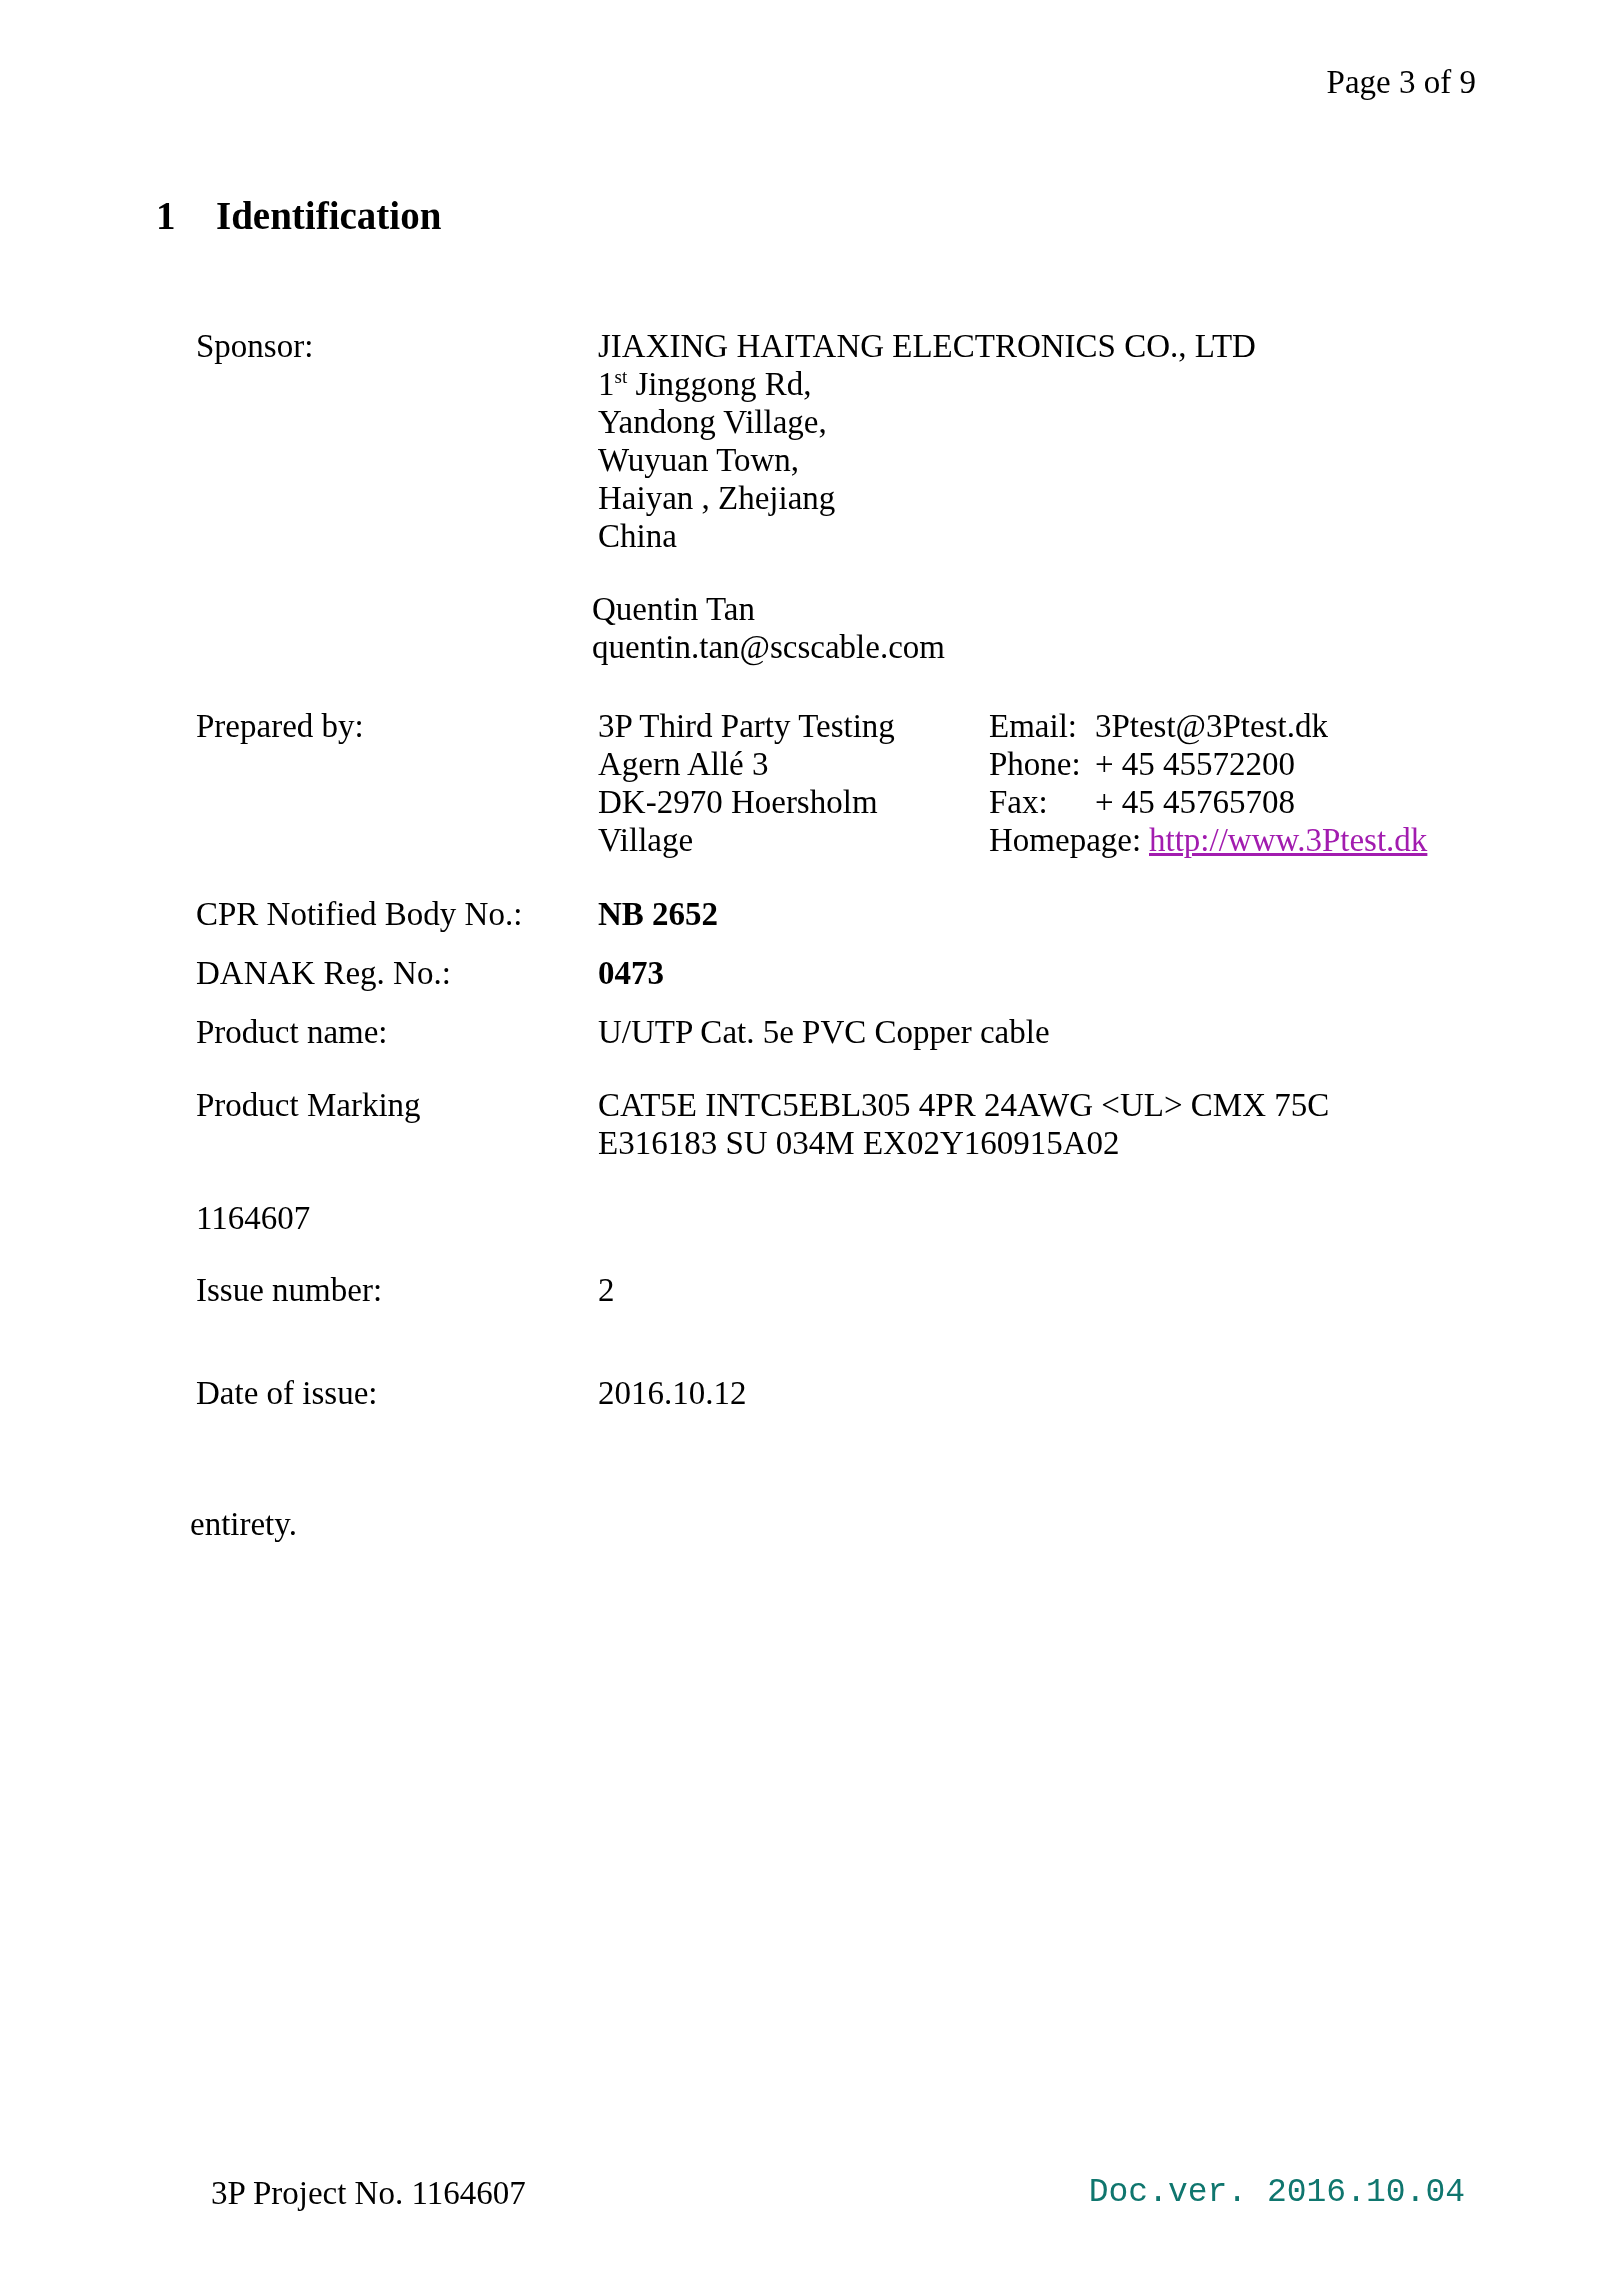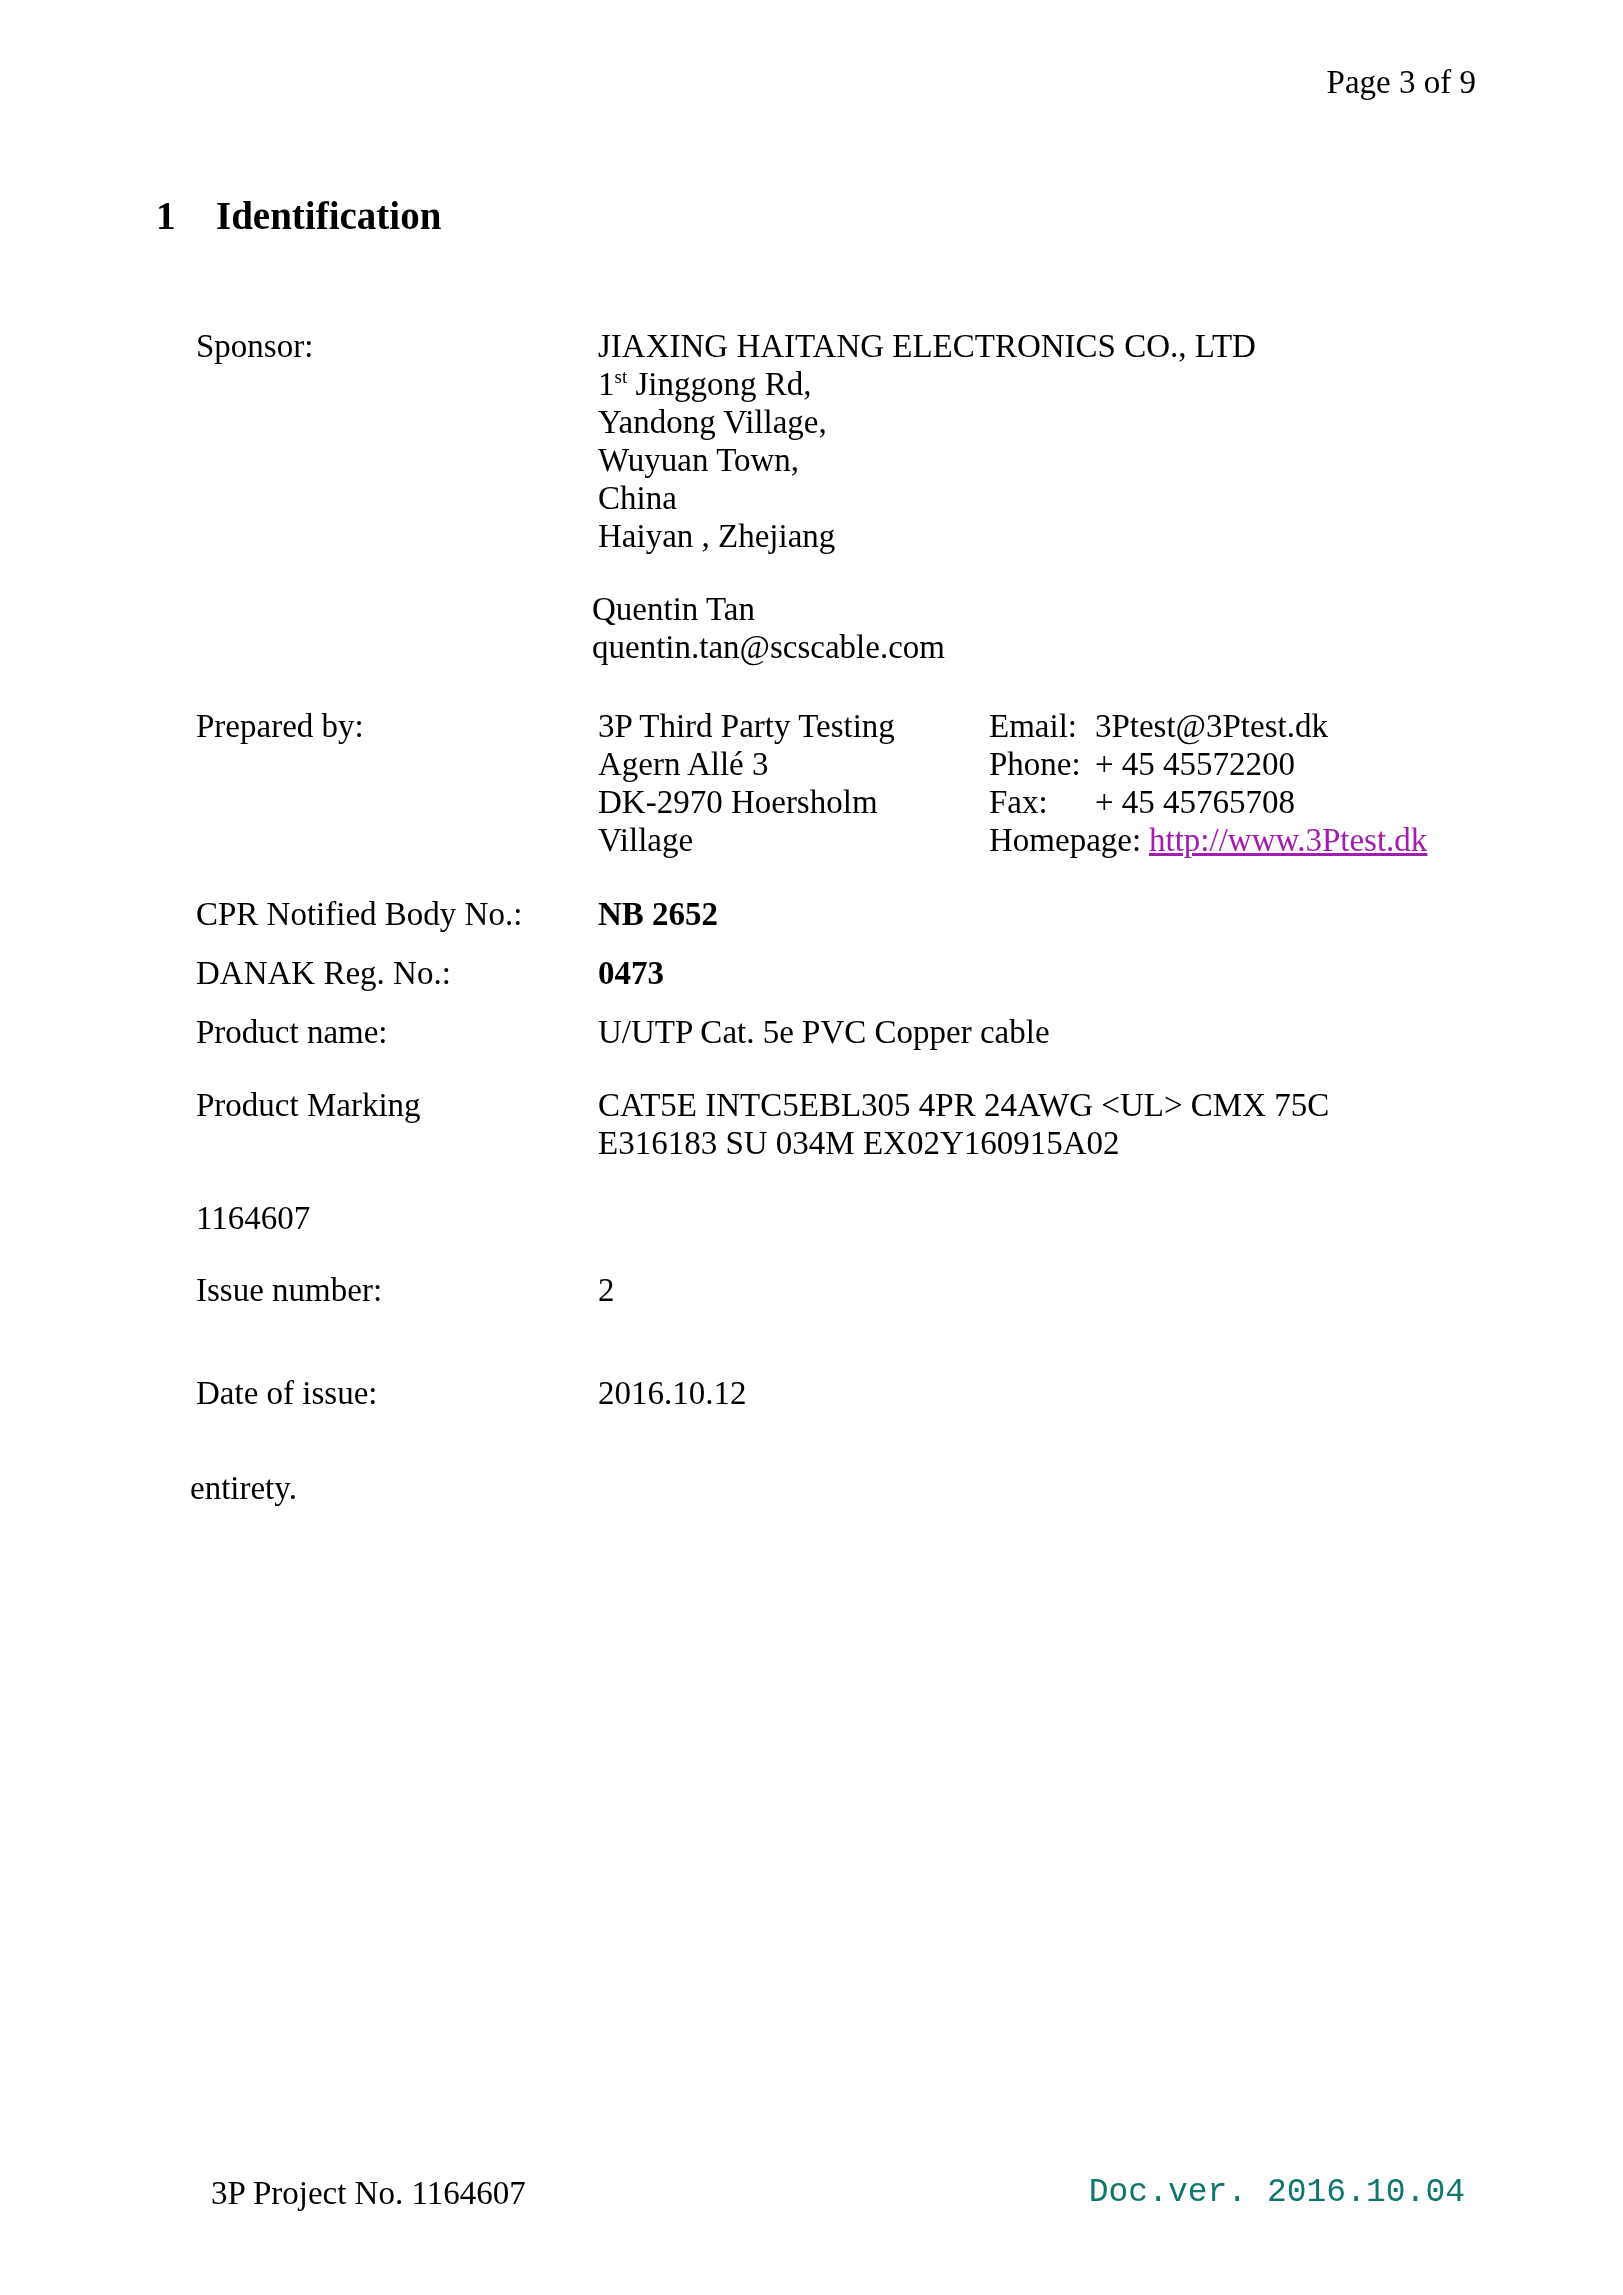--- a/index.html
+++ b/index.html
@@ -47,21 +47,21 @@
   .bold { font-weight: 700; }
   sup.ord { font-size: 19px; vertical-align: super; line-height: 0; }
   a.link { color: #a21caf; text-decoration: underline; }
   .note {
     position: absolute;
     left: 190px;
     top: 1469px;
     width: 1286px;
   }
   .note-line1 { line-height: 38px; text-align: justify; text-align-last: justify; }
-  .note-line2 { line-height: 38px; }
+  .note-line2 { line-height: 38px; margin-top: 36px; }
   .footer-left {
     position: absolute;
     left: 211px;
     top: 2174px;
     line-height: 38px;
   }
   .footer-right {
     position: absolute;
     right: 158px;
     top: 2174px;
@@ -82,22 +82,22 @@
     <span class="h-title">Identification</span>
   </h1>
 
   <div class="row" style="top:327px">
     <div class="flabel">Sponsor:</div>
     <div class="value">
       <div class="line">JIAXING HAITANG ELECTRONICS CO., LTD</div>
       <div class="line"><span>1</span><sup class="ord">st</sup><span style="white-space:pre"> Jinggong Rd,</span></div>
       <div class="line">Yandong Village,</div>
       <div class="line">Wuyuan Town,</div>
+      <div class="line">Haiyan , Zhejiang</div>
       <div class="line">China</div>
-      <div class="line">Haiyan , Zhejiang</div>
     </div>
   </div>
 
   <div class="abs-block" style="top:590px;left:592px">
     <div class="line">Quentin Tan</div>
     <div class="line">quentin.tan@scscable.com</div>
   </div>
 
   <div class="row" style="top:707px">
     <div class="flabel">Prepared by:</div>

